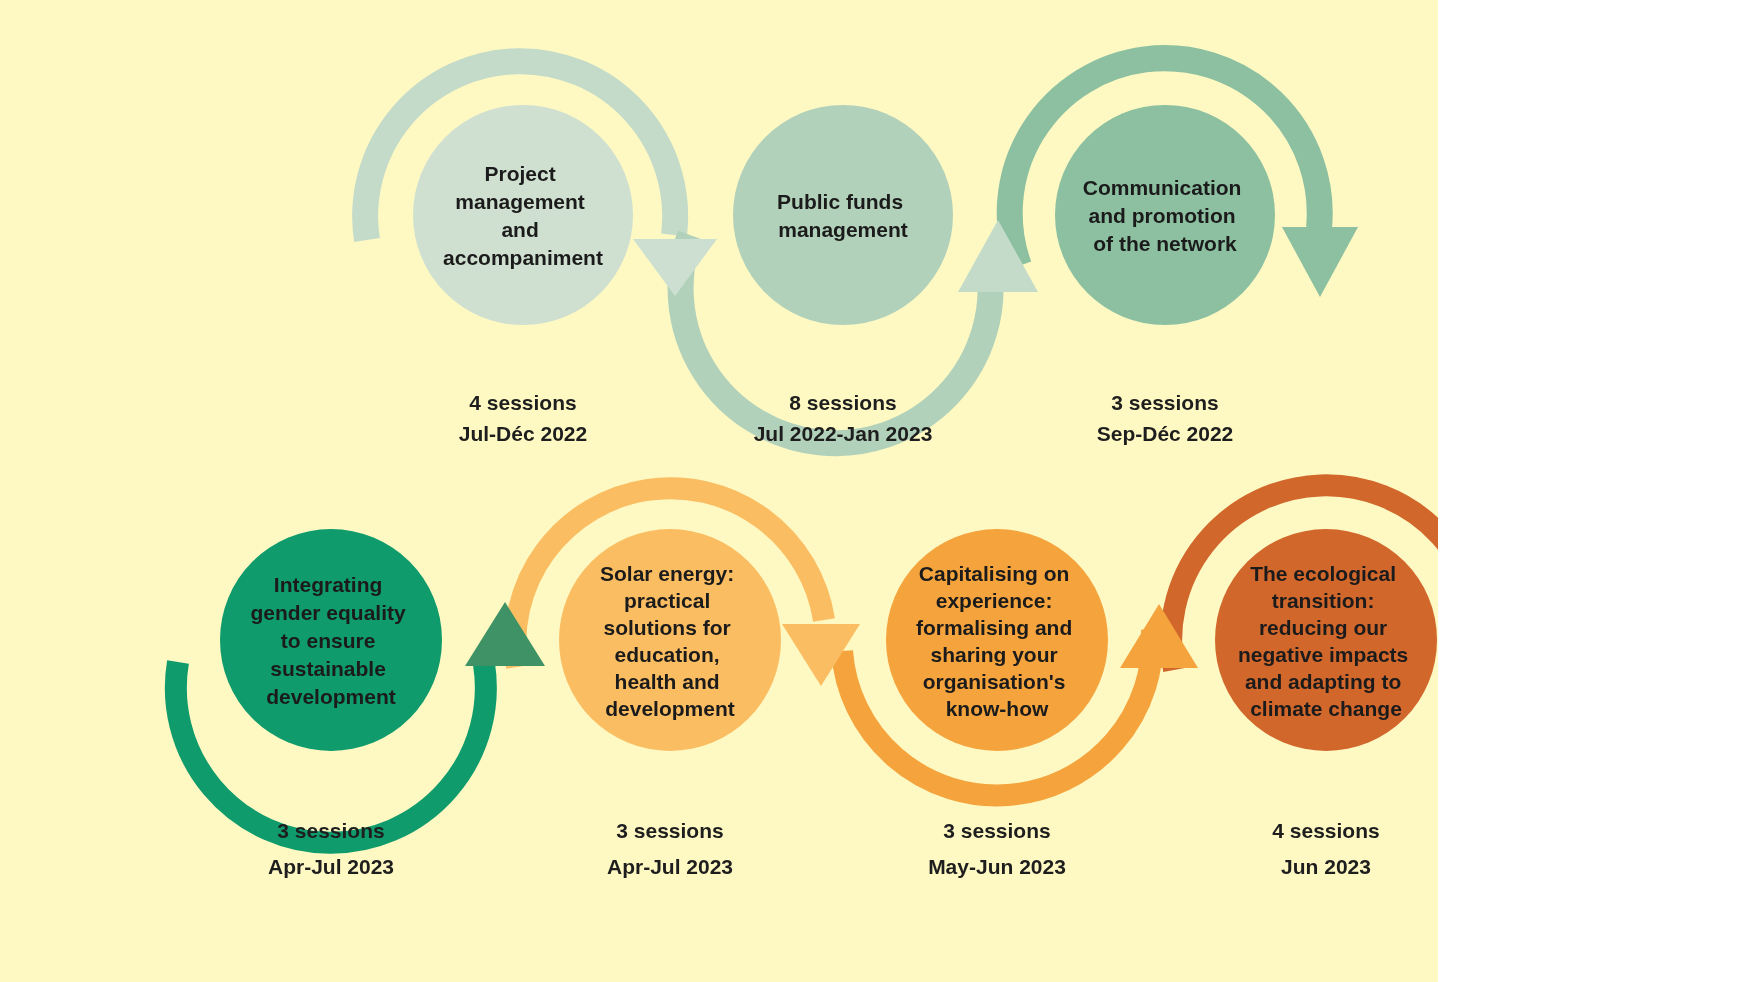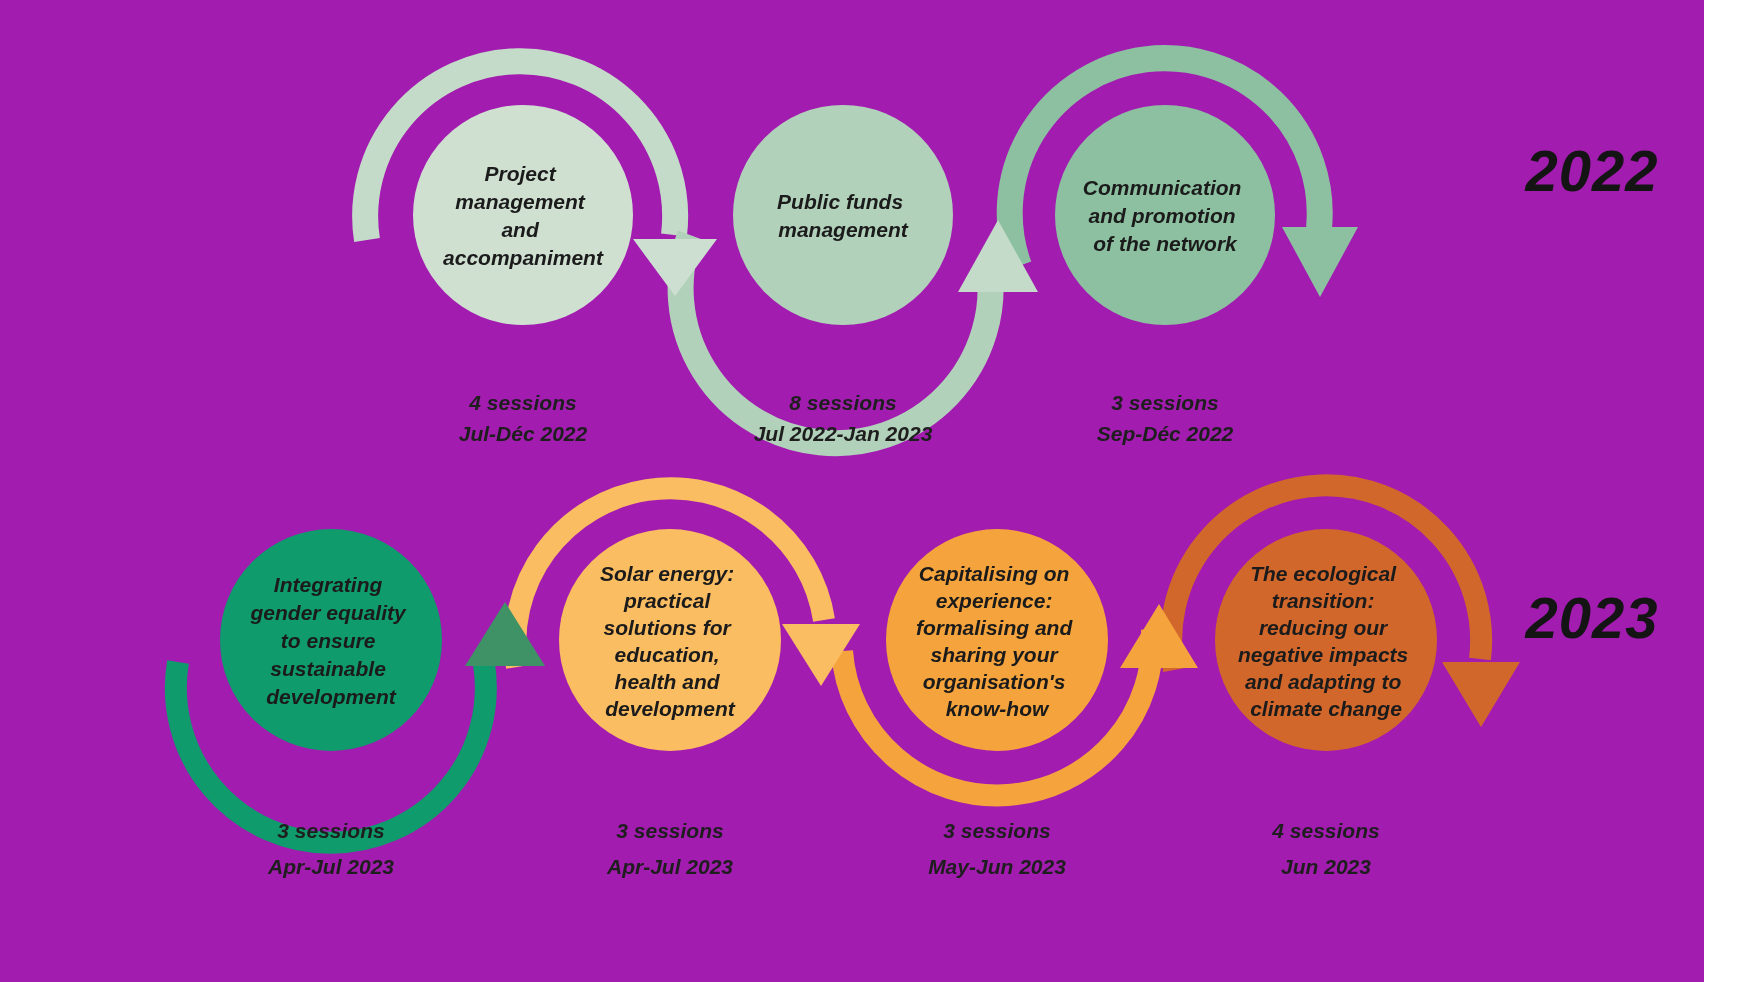--- a/index.html
+++ b/index.html
@@ -2,26 +2,25 @@
 <html><head>
 <meta charset="utf-8">
 <style>
   html, body {
     margin: 0;
     padding: 0;
     background: #ffffff;
   }
   .canvas {
     position: relative;
-    width: 1704px;
+    width: 1438px;
     height: 982px;
-    background: #a21caf;
+    background: #fef9c3;
     overflow: hidden;
     font-family: "Liberation Sans", sans-serif;
-    font-style: italic;
   }
   svg { display: block; }
   .circle-title {
     font-family: "Liberation Sans", sans-serif;
     font-weight: bold;
     font-size: 21px;
     fill: #1b1b1b;
   }
   .step-label {
     font-family: "Liberation Sans", sans-serif;

